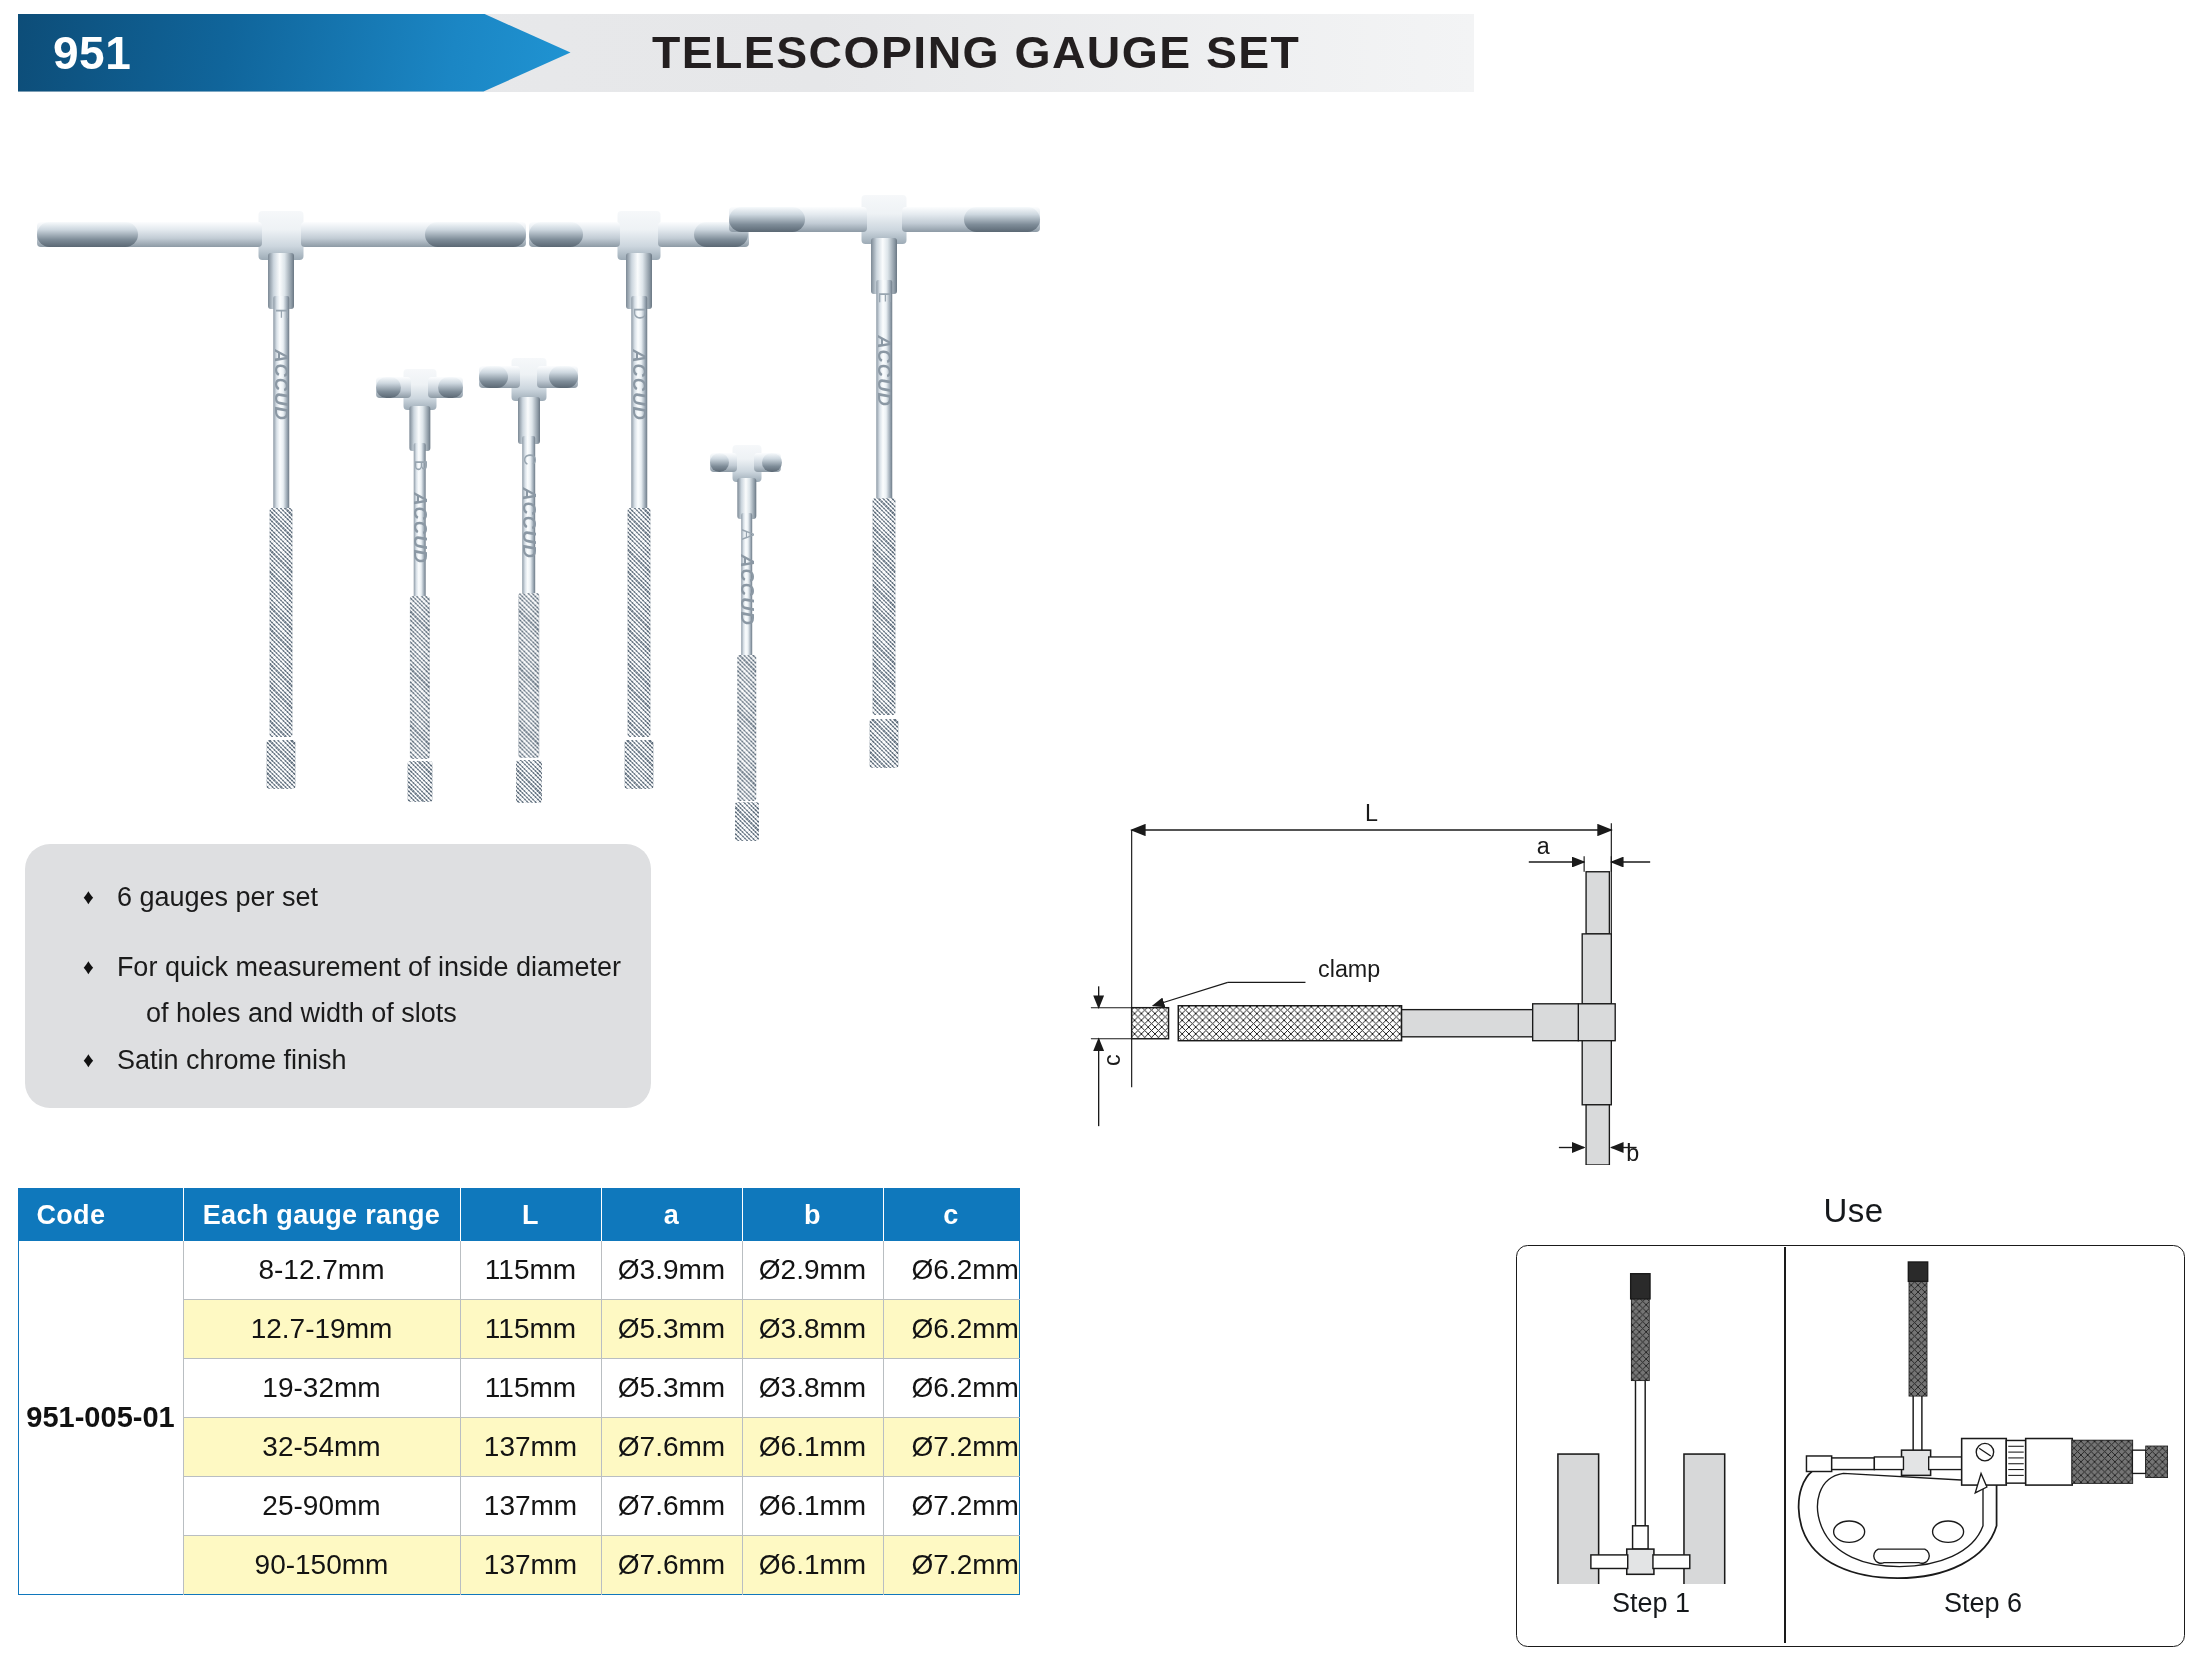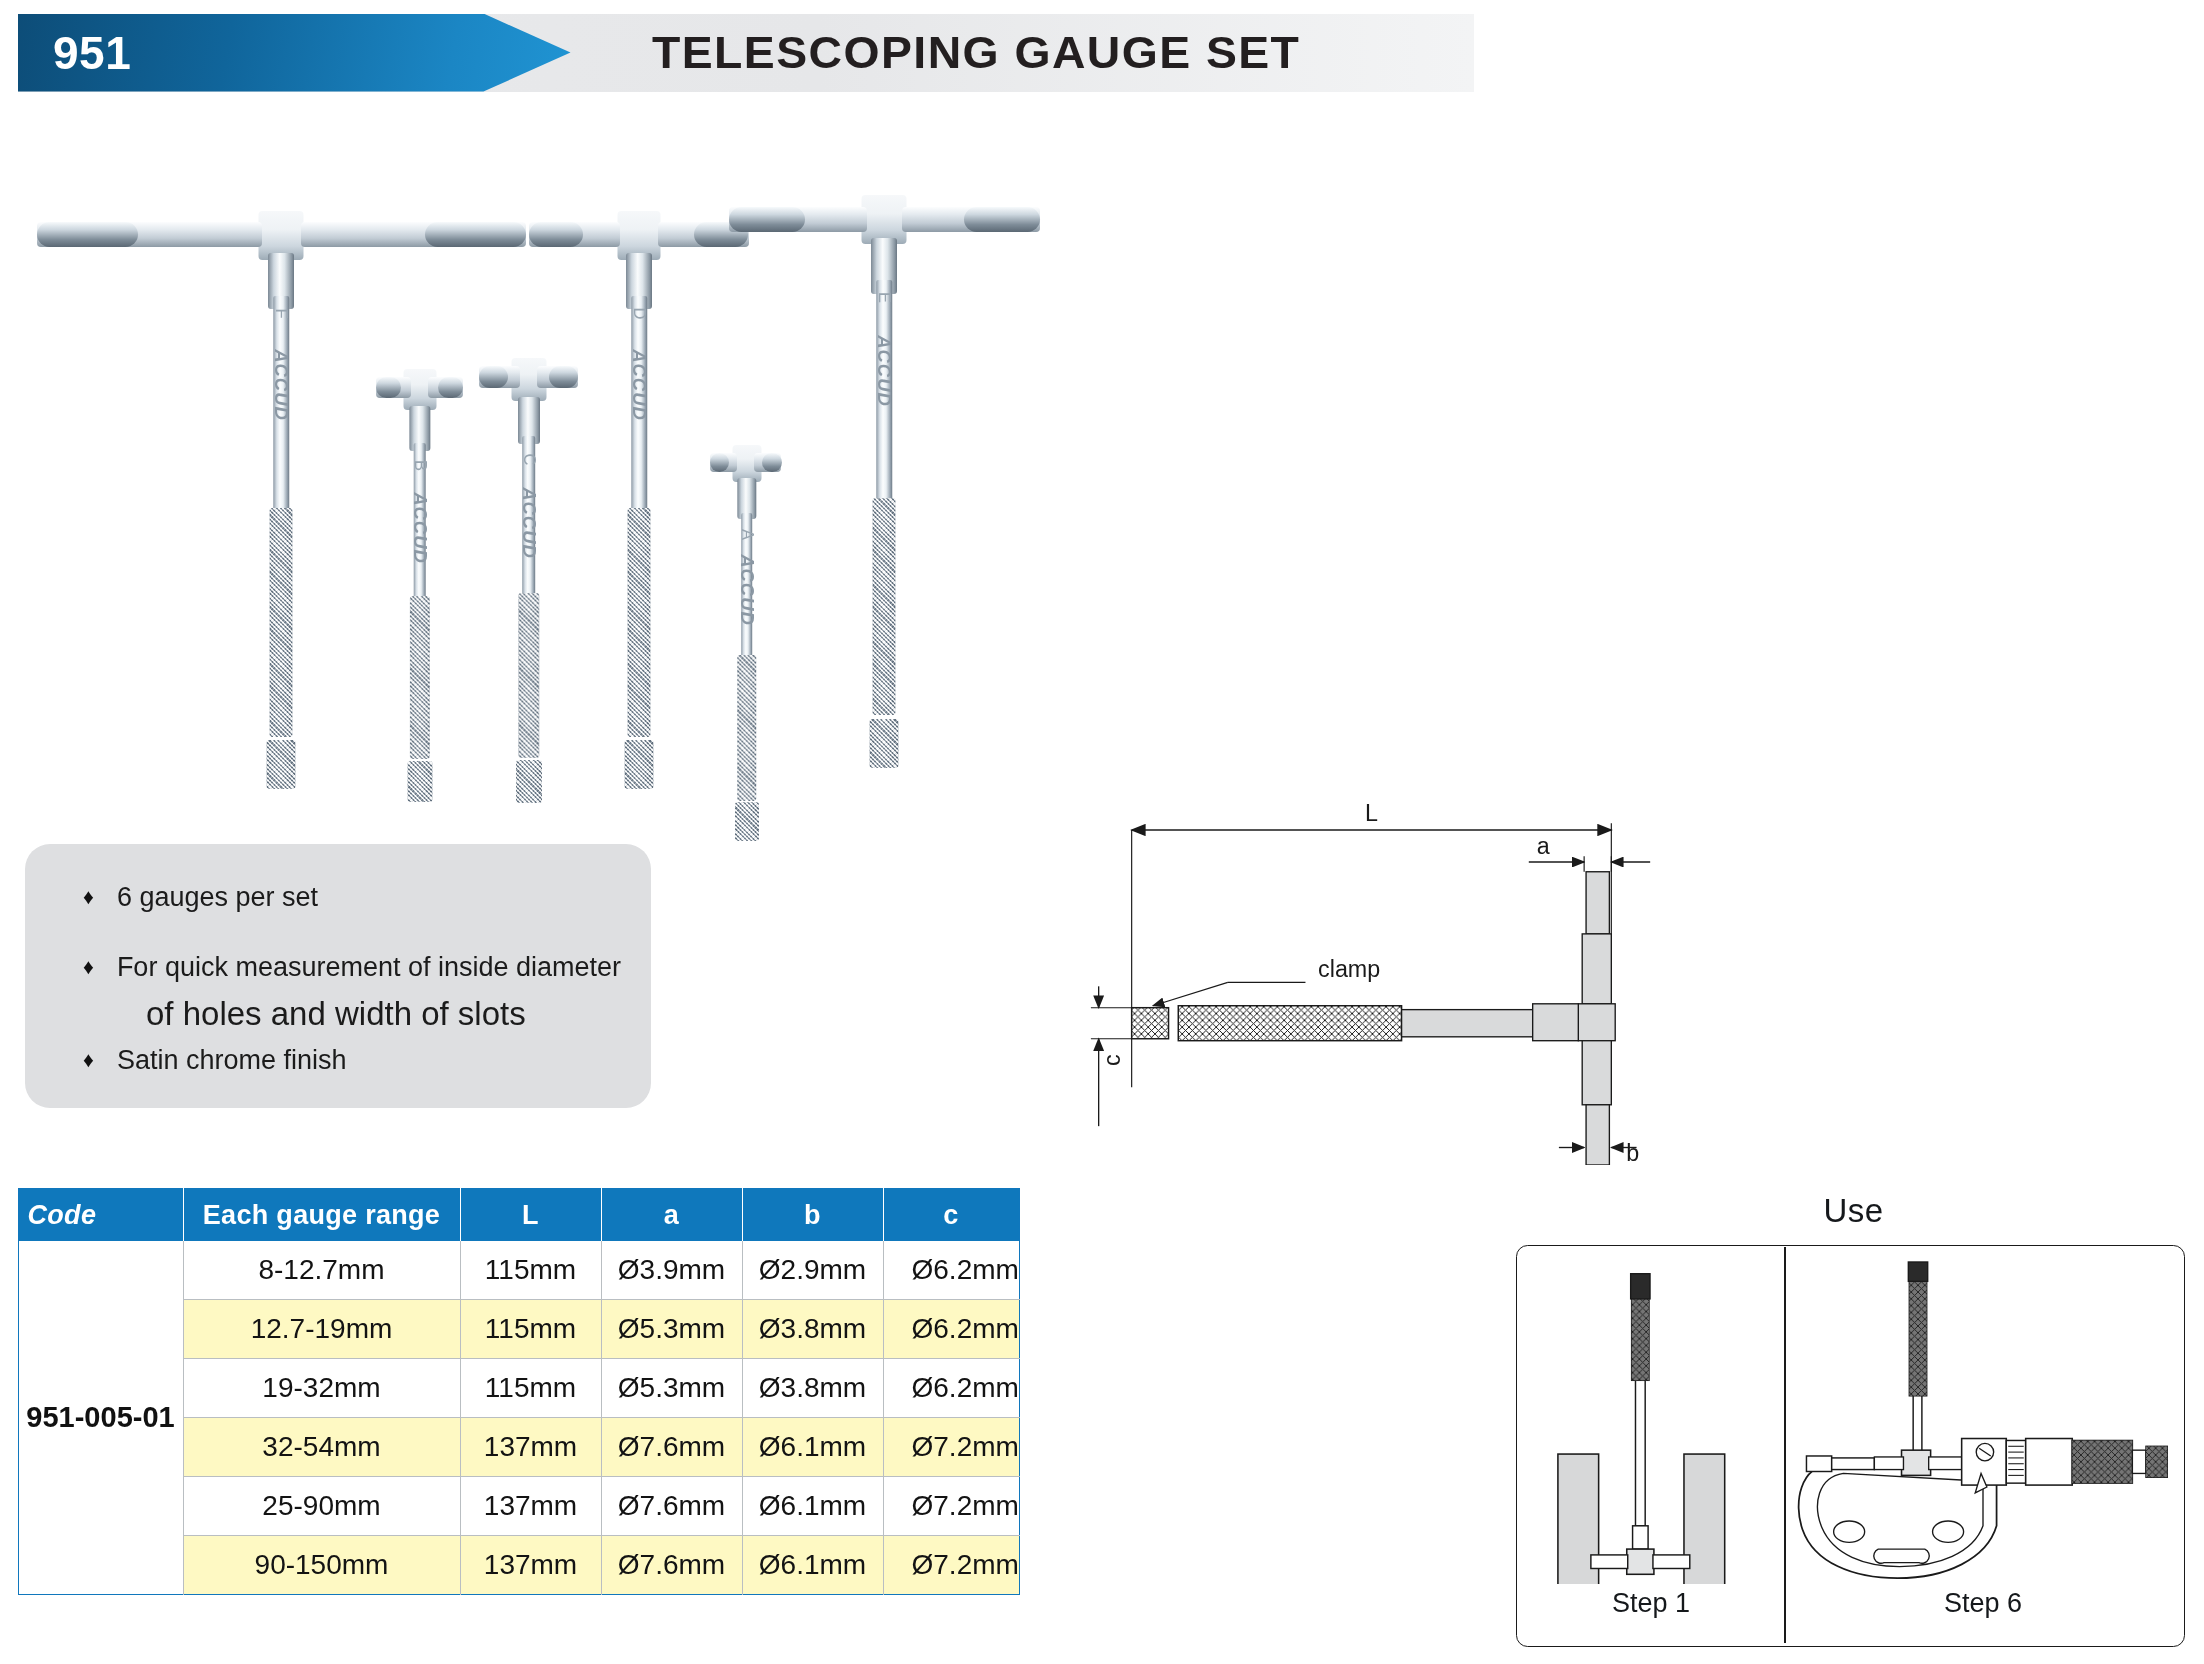--- a/index.html
+++ b/index.html
@@ -87,21 +87,21 @@
     background:#dedfe1;border-radius:25px;
   }
   .feature-row{
     position:absolute;left:58px;display:flex;align-items:flex-start;
     color:#1b1b1b;font-size:27px;line-height:33px;
   }
   .feature-row .bullet{
     color:#111;font-size:21.3px;margin-right:23px;line-height:33px;
   }
   .feature-sub{
-    position:absolute;left:121px;color:#1b1b1b;font-size:33px;line-height:33px;
+    position:absolute;left:121px;color:#1b1b1b;font-size:27px;line-height:33px;
   }
 
   
   #dim-diagram{position:absolute;left:1087px;top:796px;width:602px;height:369px;}
   #dim-diagram svg{display:block;}
 
   
   #spec-table{
     position:absolute;left:17.5px;top:1188px;width:999px;
     border-collapse:collapse;table-layout:fixed;
@@ -316,21 +316,21 @@
   <colgroup>
     <col style="width:165px">
       <col style="width:277px">
       <col style="width:141px">
     <col style="width:141px">
       <col style="width:141px">
       <col style="width:136px">
   </colgroup>
   <thead>
     <tr>
-      <th style="text-align:left;padding-left:9px;font-style:italic;">Code</th>
+      <th style="text-align:left;padding-left:18px;">Code</th>
       <th>Each gauge range</th>
       <th>L</th>
       <th>a</th>
       <th>b</th>
       <th>c</th>
     </tr>
   </thead>
   <tbody>
     <tr>
       <td class="code-cell" rowspan="6">951-005-01</td>

